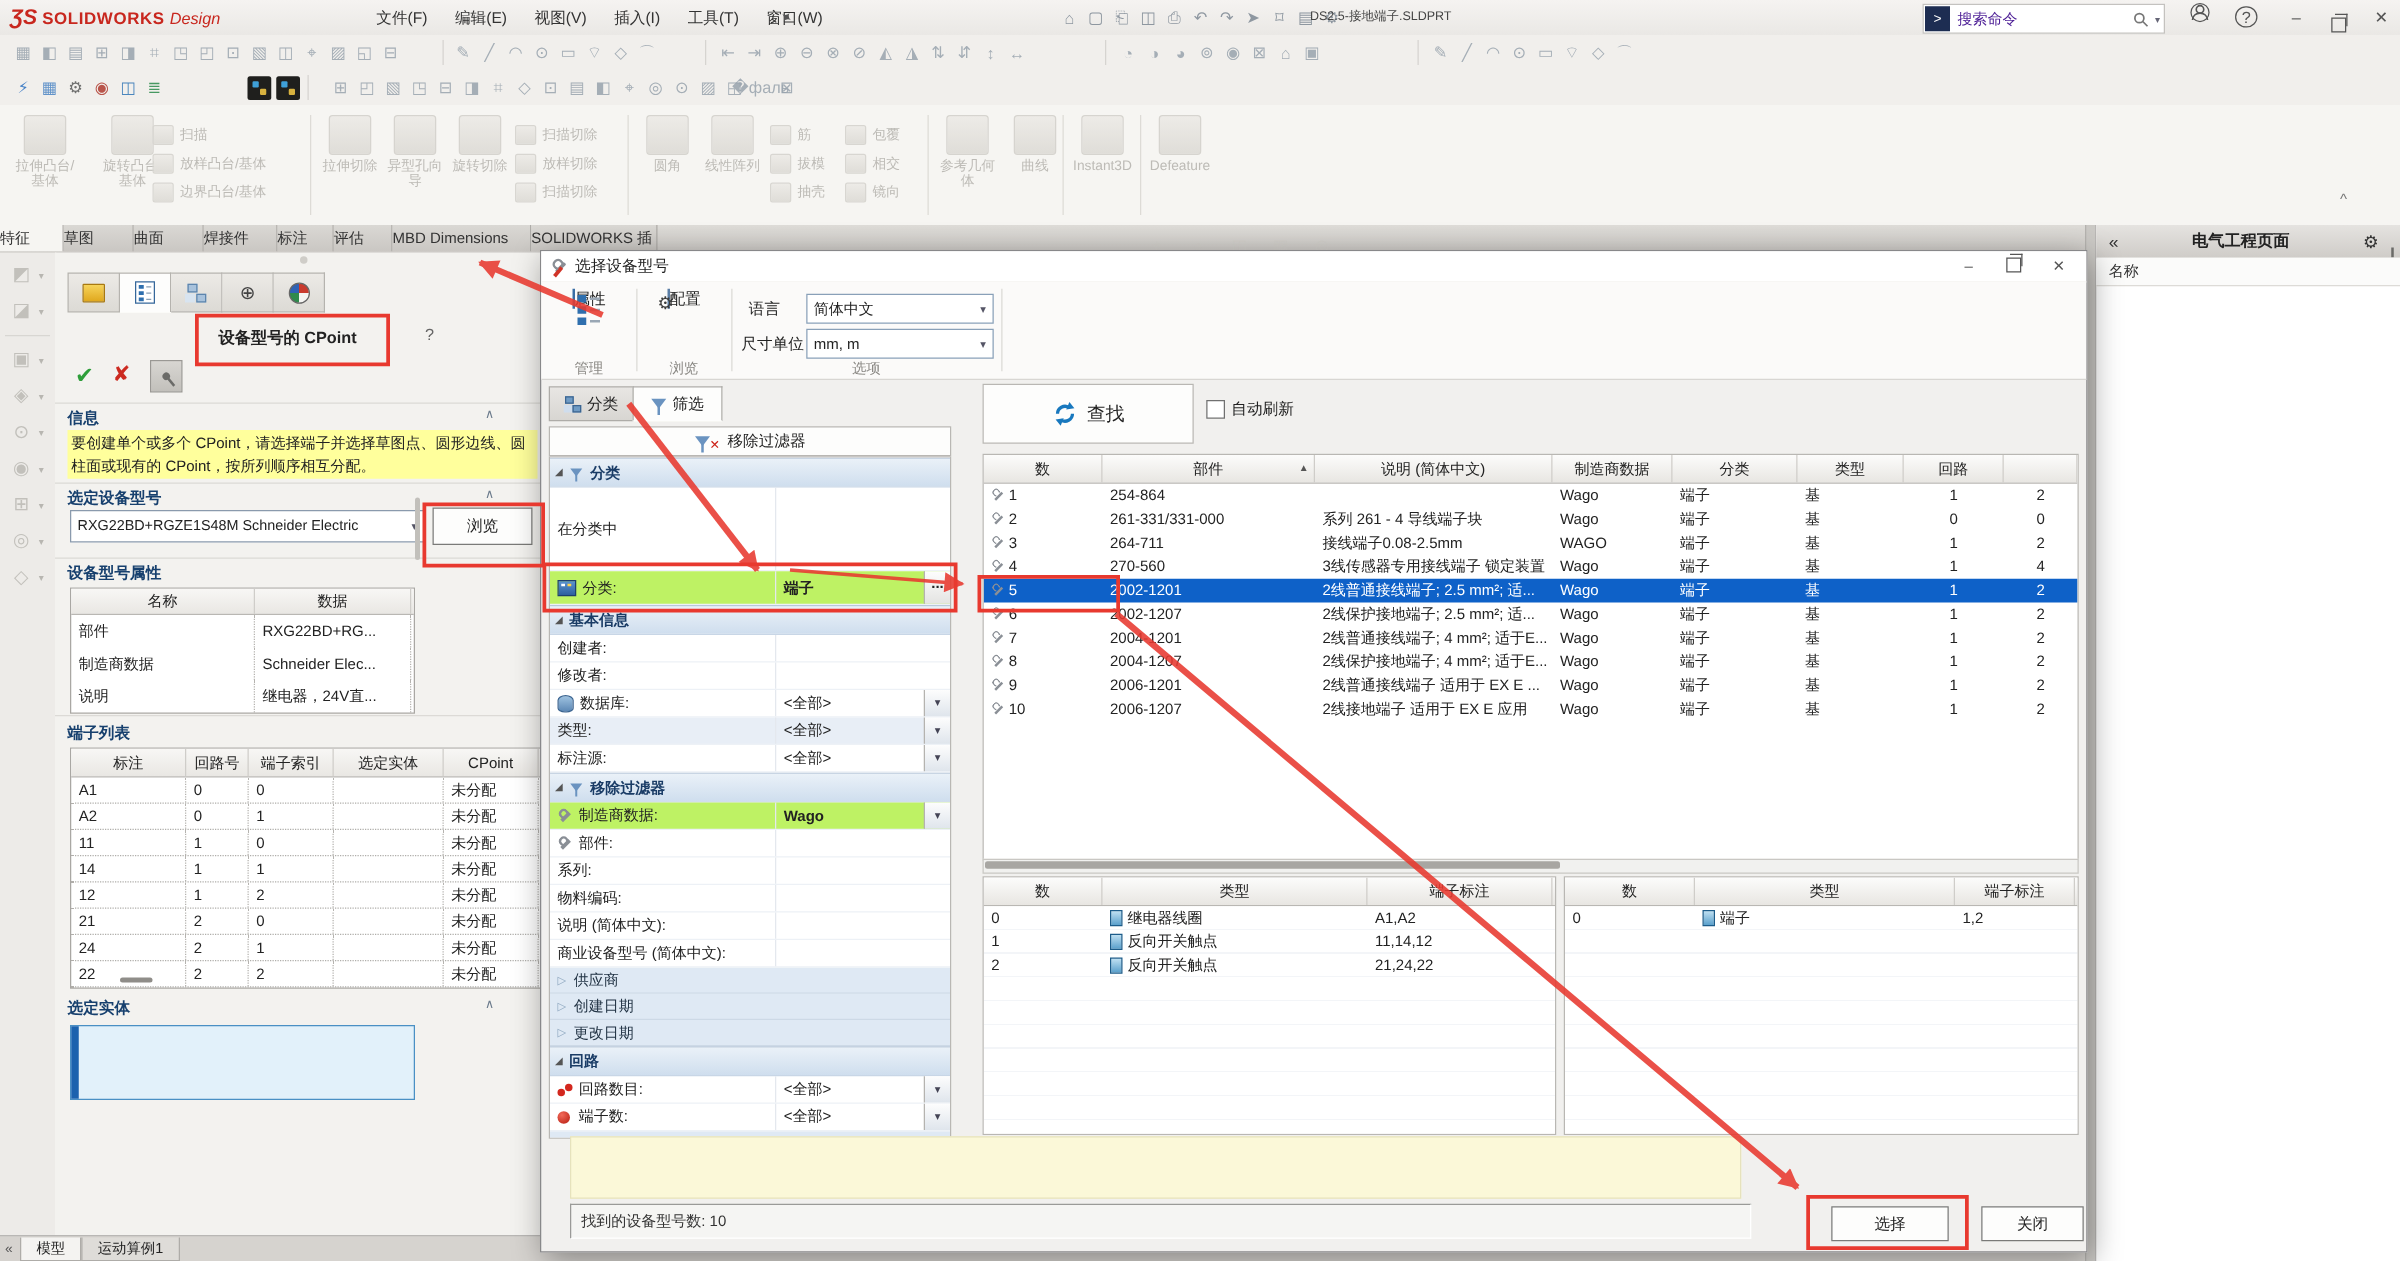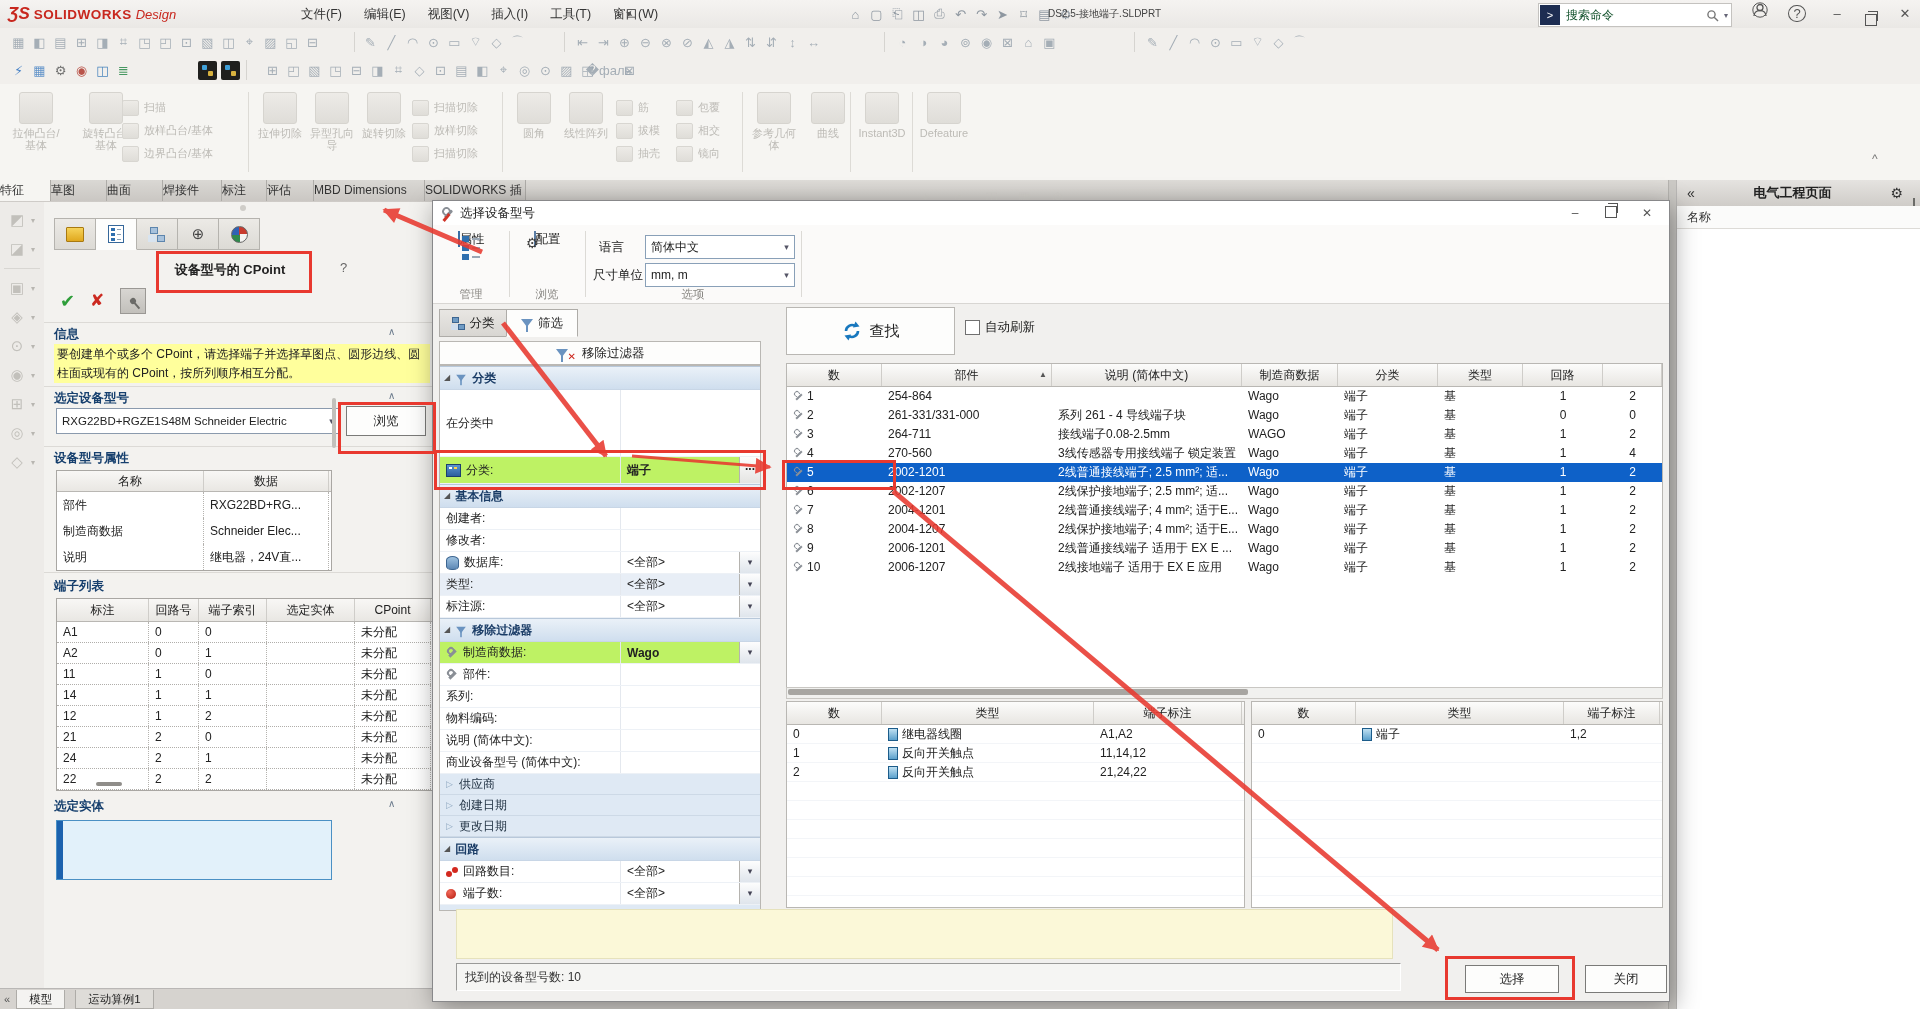--- a/index.html
+++ b/index.html
@@ -15,21 +15,21 @@
   .logo .nm{color:#c8271e;font-weight:bold;font-size:13.5px;letter-spacing:.5px}
   .logo .sf{color:#c8271e;font-style:italic;font-size:13px}
   #menubar{left:290px;top:0;height:28px;display:flex}
   .menu-item{padding:0 11px;line-height:28px;font-size:12.5px;color:#333;cursor:default}
   .pin-glyph{color:#555;font-size:12px;transform:rotate(35deg);display:inline-block;margin-left:2px}
   #qtb{left:845px;top:0;height:28px;display:flex;align-items:center}
   #qtb .ticon{color:#7e8florr}
   .doc-title{left:1048px;top:0;width:300px;line-height:28px;color:#444;font-size:10px}
   #searchbox{left:1538px;top:3px;width:192px;height:22px;background:#fff;border:1px solid #c4c2bf;display:flex;align-items:center}
   .cmd-badge{width:20px;height:20px;background:#1d2d52;color:#fff;font-size:11px;display:flex;align-items:center;justify-content:center;margin:1px}
-  .search-text{flex:1;color:#14532d;padding-left:5px}
+  .search-text{flex:1;color:#4c1d95;padding-left:5px}
   .mag{margin-right:2px}
   .tb-right-ic{color:#555;font-size:13px;width:30px;text-align:center;line-height:28px}
   .win-restore{width:10px;height:10px;border:1px solid #555;position:relative;display:inline-block}
   .win-restore::before{content:"";position:absolute;left:2px;top:-4px;width:9px;height:9px;border:1px solid #555;border-bottom:none;border-left:none}
 
   
   #tb2{left:0;top:28px;width:1920px;height:28px;background:#f1efec;border-bottom:1px solid #e0deda}
   #tb3{left:0;top:56px;width:1920px;height:28px;background:#f1efec;border-bottom:1px solid #dddbd7}
   .ticon{width:21px;height:21px;display:inline-flex;align-items:center;justify-content:center;font-size:13px;color:#98a3ad;opacity:.85}
   .tgroup{display:flex;align-items:center;height:28px;position:absolute}
@@ -1190,21 +1190,21 @@
     <span class="tp-title">电气工程页面</span>
     <span style="font-size:14px;color:#333;margin-right:8px">⚙</span>
     <span style="margin-right:10px"><span class="pin-shape"></span></span>
   </div>
   <div class="tp-name">名称</div>
 </div>
 
 <div id="bstrip" class="abs">
   <div class="btabs">
     <span class="bt-arr">«</span>
-    <span style="display:flex;gap:10px">
+    <span style="display:flex;gap:0">
 
     <span class="btab i0 active">模型</span>
         <span class="btab i1">运动算例1</span>
       </span>
   </div>
 </div>
 
 <div class="redbox" style="left:156px;top:251px;width:150px;height:36px"></div>
 <div class="redbox" style="left:338px;top:402px;width:92px;height:46px"></div>
 <div class="redbox" style="left:434px;top:450px;width:326px;height:34px"></div>

